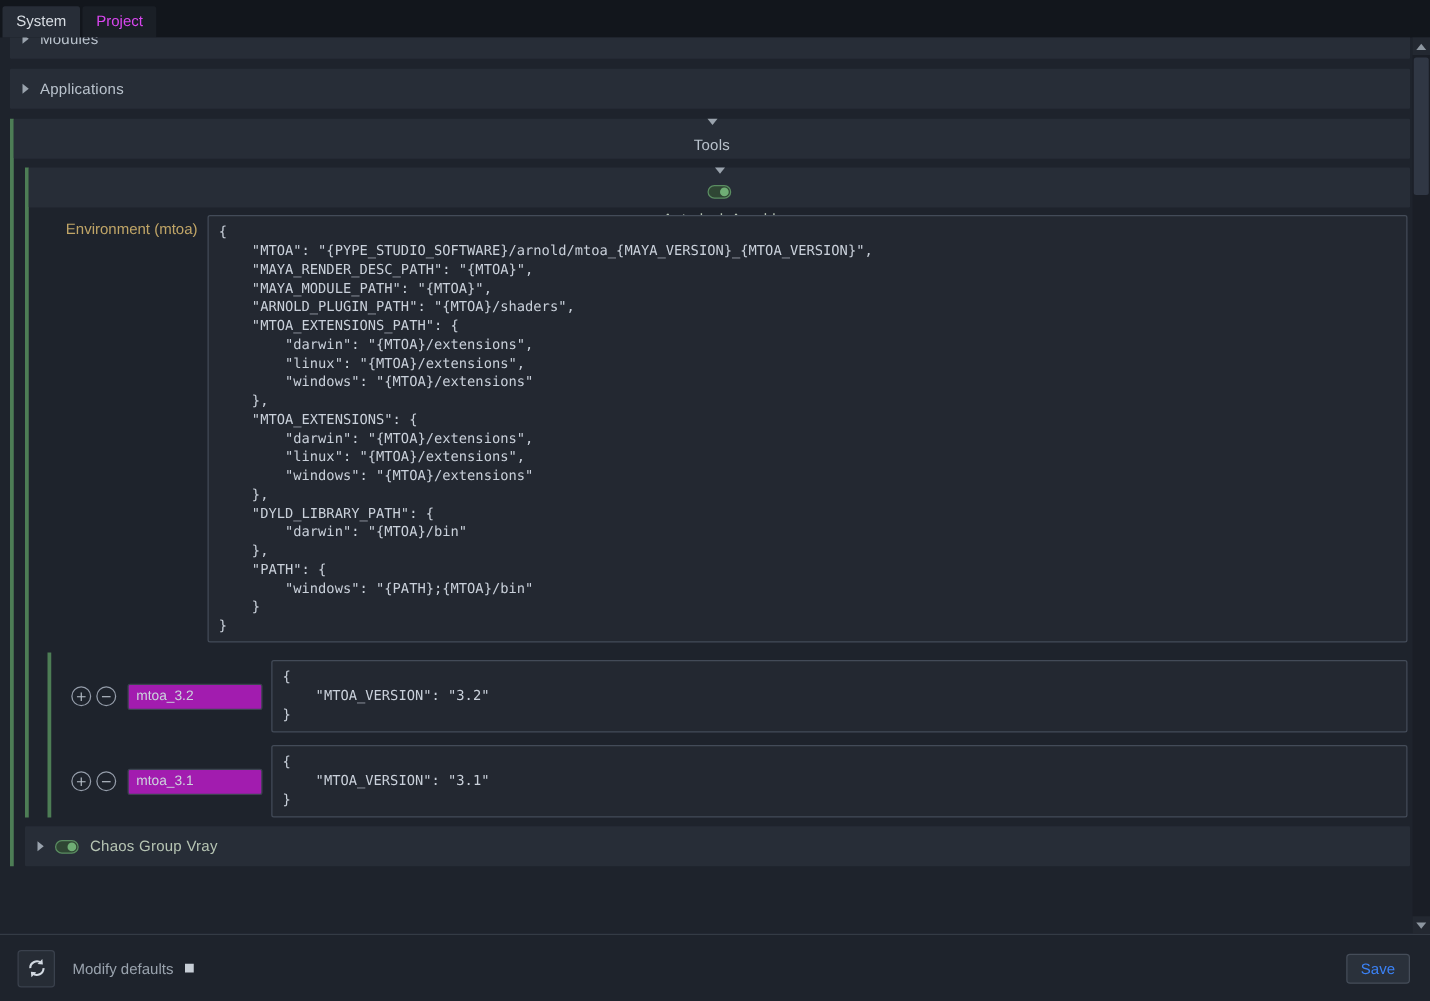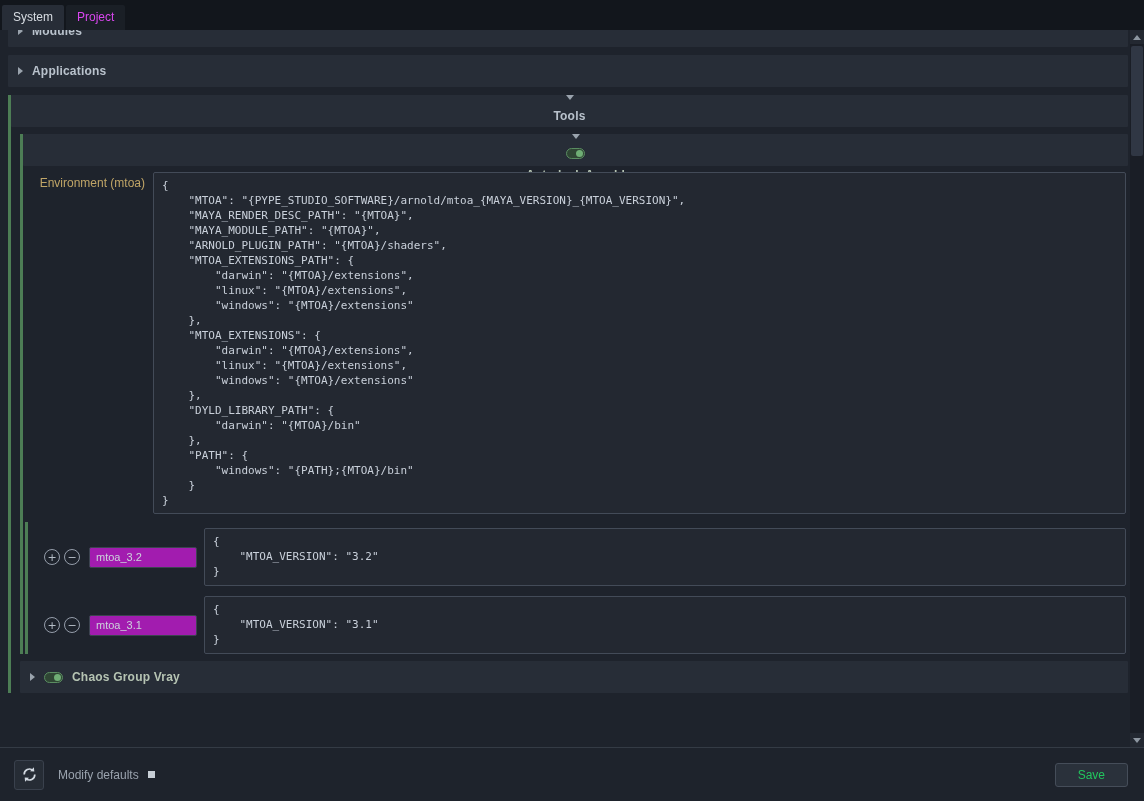--- a/index.html
+++ b/index.html
@@ -18,26 +18,26 @@
 
   
   .content { display: flex; height: 717px; flex: none; }
   .scrollview { flex: 1; overflow: hidden; padding-left: 8px; }
   .scroll-inner { margin-top: -15px; padding-right: 2px; }
 
   .hdr {
     height: 32px; background: #272d37; display: flex; align-items: center;
     gap: 9px; padding: 0 10px; margin-bottom: 8px; border-radius: 1px;
   }
-  .lbl { font-size: 12px; font-weight: bold; color: #b9c2cc; letter-spacing: .2px; }
+  .lbl { font-size: 12px; font-weight: normal; color: #b9c2cc; letter-spacing: .2px; }
   .lbl-toggled { color: #b6c4b3; }
   .group { border-left: 3px solid #4d7d55; margin-bottom: 7px; }
   .group > .hdr { margin-bottom: 0; flex-direction: column; }
   .tools-body    { padding: 7px 0 0 9px; }
-  .arnold-body   { padding: 6px 0 0 2px; }
+  .arnold-body   { padding: 6px 0 0 15px; }
   .versions-body { padding: 6px 0 0 0; }
 
   .arw-r { width: 0; height: 0; border-top: 4px solid transparent; border-bottom: 4px solid transparent; border-left: 5px solid #9aa3ad; flex: none; }
   .arw-d { width: 0; height: 0; border-left: 4px solid transparent; border-right: 4px solid transparent; border-top: 5px solid #9aa3ad; flex: none; }
 
   .toggle { width: 19px; height: 11px; border-radius: 6px; background: #2f4634; border: 1px solid #5a8d61; position: relative; flex: none; }
   .toggle::after { content: ""; position: absolute; right: 1px; top: 1px; width: 7px; height: 7px; border-radius: 50%; background: #6fae75; }
 
   textarea.code {
     display: block; background: #232831; border: 1px solid #434b58; border-radius: 2px;
@@ -71,21 +71,21 @@
   .sb-tri-down { width: 0; height: 0; border-left: 4px solid transparent; border-right: 4px solid transparent; border-top: 5px solid #8d96a0; }
   .sb-track { flex: 1; position: relative; }
   .sb-thumb { position: absolute; top: 2px; left: 1px; right: 1px; height: 110px; background: #303744; border-radius: 2px; }
 
   
   .footer { height: 54px; flex: none; border-top: 1px solid #343b45; background: #1e232c; display: flex; align-items: center; padding: 0 16px 0 14px; justify-content: center; }
   .refresh-btn { width: 30px; height: 30px; background: #262c35; border: 1px solid #3a414d; border-radius: 3px; display: flex; align-items: center; justify-content: center; cursor: default; }
   .md-label { margin-left: 14px; font-size: 12px; color: #9aa3ae; }
   .md-box { width: 7px; height: 7px; background: #c7ced6; margin-left: 9px; flex: none; }
   .spacer { flex: 1; }
-  .save-btn { background: #2a313b; border: 1px solid #454d59; border-radius: 3px; color: #22c55e; font-size: 12px; padding: 4px 22px; cursor: default; }
+  .save-btn { background: #2a313b; border: 1px solid #454d59; border-radius: 3px; color: #3b82f6; font-size: 12px; padding: 4px 11px; cursor: default; }
 </style>
 </head>
 <body>
 
 <div class="app">
 
   <div class="tabbar">
     <div class="tab active">System</div>
     <div class="tab">Project</div>
   </div>

